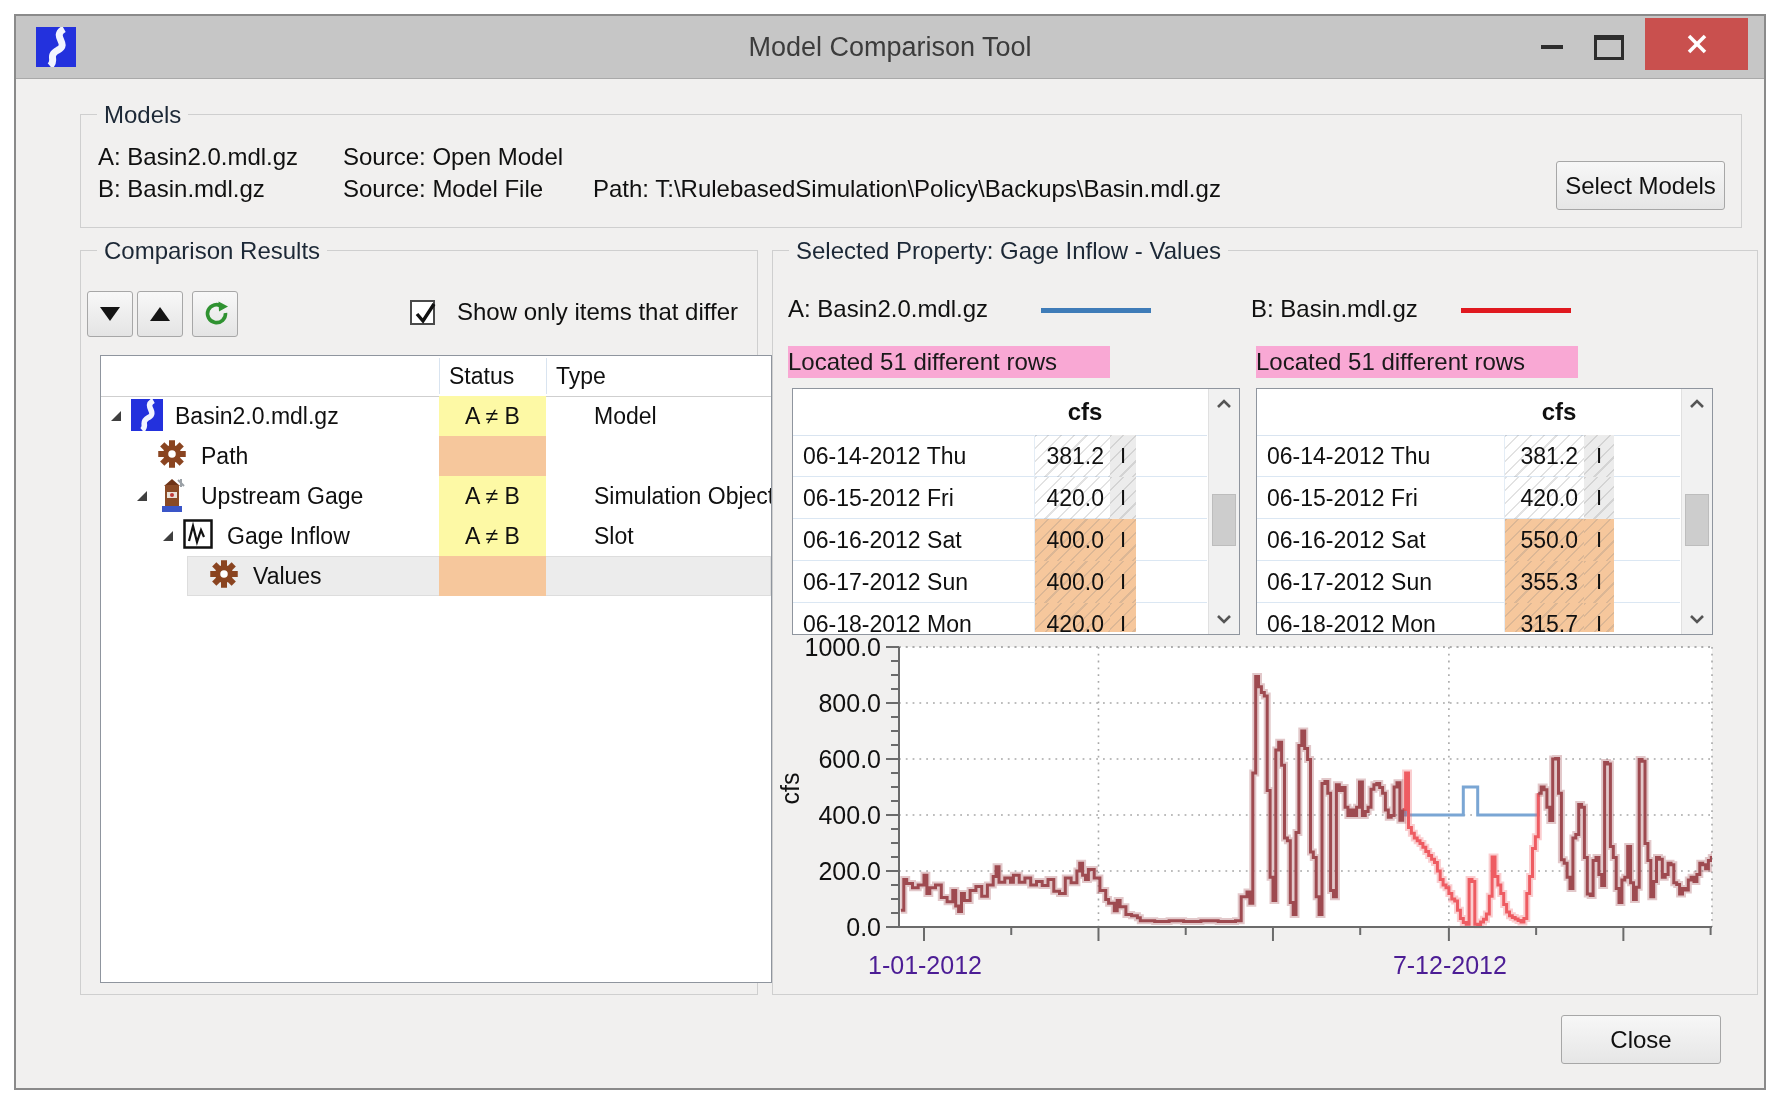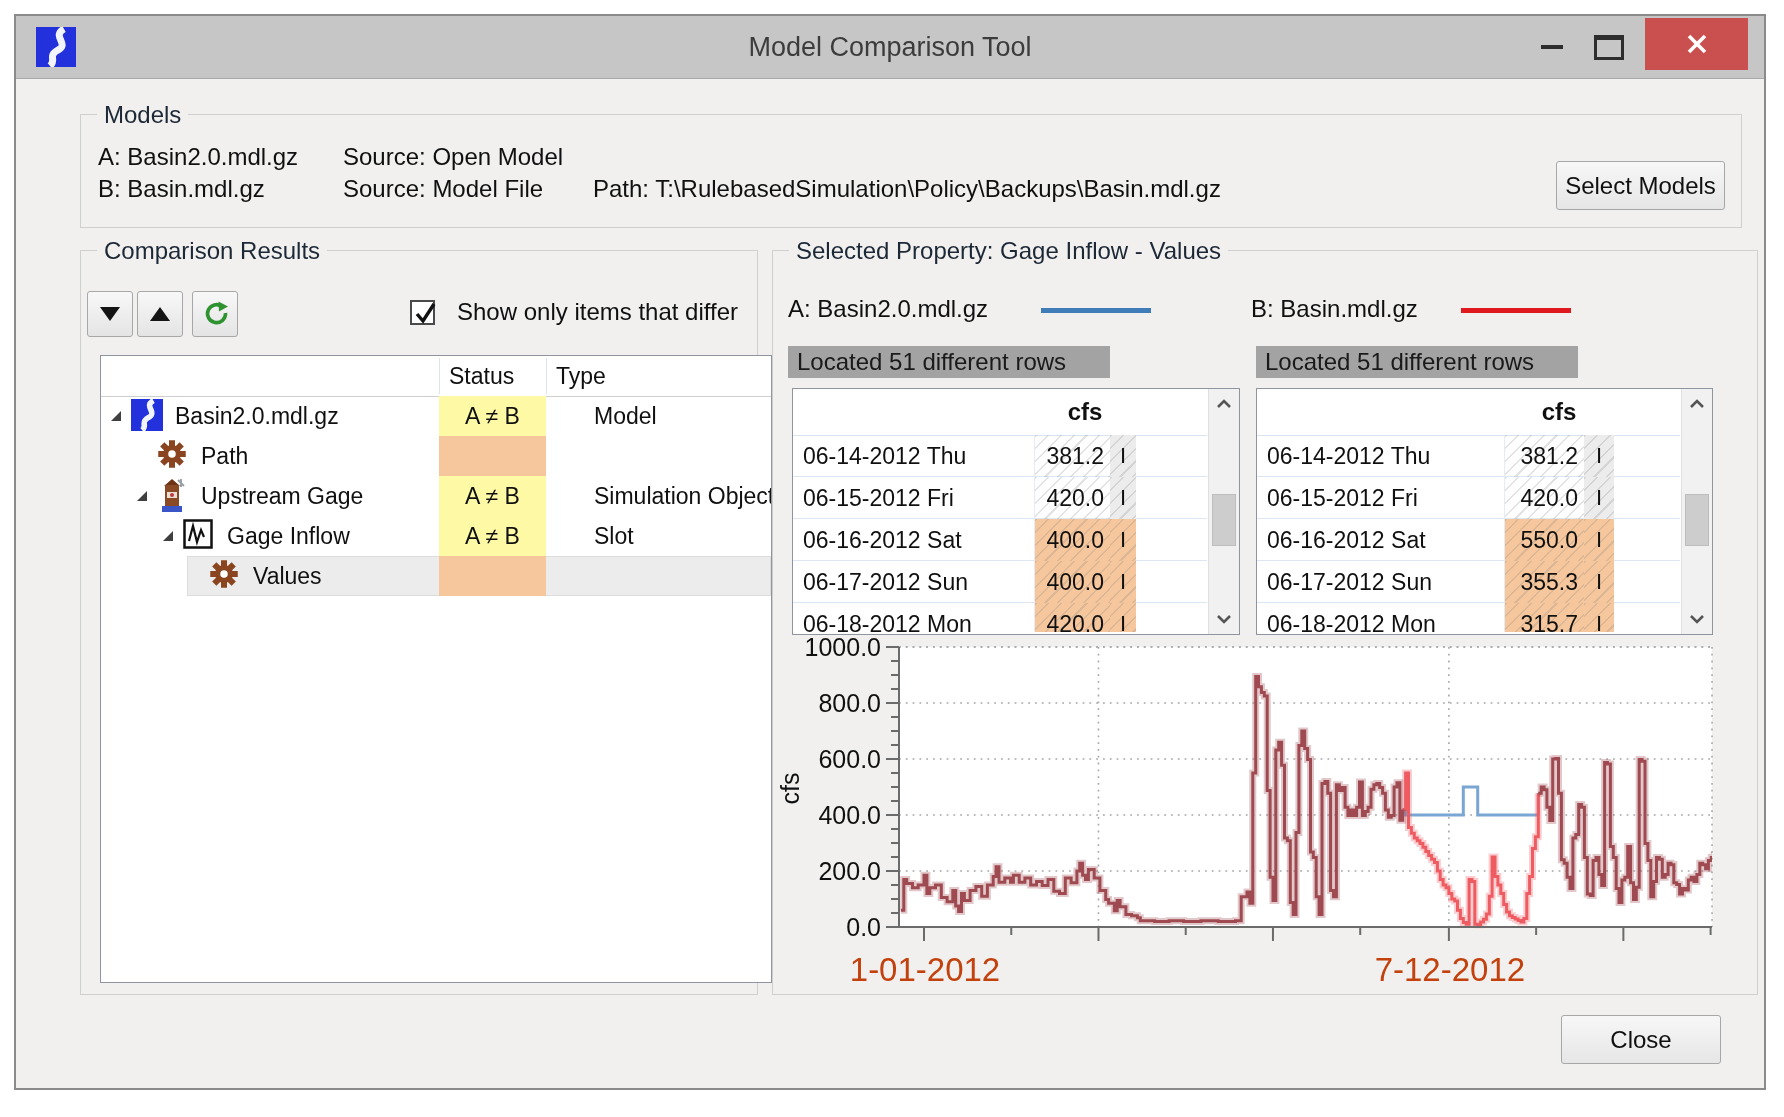--- a/index.html
+++ b/index.html
@@ -45,38 +45,38 @@
   .trow .expander{position:absolute;top:13px;}
   .trow .ticon{position:absolute;top:3px;}
   .trow .tname{position:absolute;top:0;height:40px;line-height:40px;font-size:23px;color:#101010;white-space:nowrap;}
   .trow .statuscell{position:absolute;left:338px;width:107px;top:0;bottom:0;
                     text-align:center;font-size:23px;line-height:40px;color:#101010;}
   .trow .typecell{position:absolute;left:455px;top:0;height:40px;line-height:40px;font-size:23px;color:#101010;white-space:nowrap;margin-left:38px;}
   
   .legendtext{position:absolute;font-size:24px;color:#101010;white-space:nowrap;}
   .swatch{position:absolute;height:5px;}
   
-  .banner{position:absolute;height:32px;line-height:32px;background:#a3a3a3;font-size:24px;color:#1a1a1a;
-          padding-left:9px;box-sizing:border-box;}
+  .banner{position:absolute;height:32px;line-height:32px;background:#f9a8d4;font-size:24px;color:#1a1a1a;
+          box-sizing:border-box;}
   
   .vtable{position:absolute;background:#ffffff;border:1px solid #8f959e;box-sizing:border-box;overflow:hidden;}
   .vhead{position:absolute;left:0;top:0;height:46px;border-bottom:1px solid #d9e4f0;}
   .vhead .unit{position:absolute;top:0;height:46px;line-height:46px;font-size:24px;font-weight:bold;color:#101010;text-align:center;}
   .vrow{position:absolute;left:0;height:42px;border-bottom:1px solid #dbe7f3;box-sizing:border-box;}
   .vdate{position:absolute;left:0;top:0;height:42px;line-height:42px;font-size:23px;color:#101010;padding-left:10px;box-sizing:border-box;white-space:nowrap;}
   .vval{position:absolute;top:0;height:42px;line-height:42px;font-size:23px;color:#101010;text-align:right;box-sizing:border-box;padding-right:6px;border-left:1px solid #e4edf6;}
   .vflag{position:absolute;top:0;height:42px;line-height:42px;font-size:22px;color:#101010;text-align:center;background:#ececec;}
   .hatch{background-image:repeating-linear-gradient(135deg,rgba(125,125,125,0.22) 0px,rgba(125,125,125,0.22) 1.5px,transparent 1.5px,transparent 9px);}
   .diff{background-color:#f6c79c;}
   .vscroll{position:absolute;top:0;bottom:0;width:30px;background:#f1f1f1;border-left:1px solid #e0e0e0;}
   .vthumb{position:absolute;left:3px;width:24px;background:#cdcdcd;border:1px solid #bdbdbd;box-sizing:border-box;}
   .scrollarrow{position:absolute;left:3px;width:24px;height:26px;display:flex;align-items:center;justify-content:center;}
   
   #chart-svg{position:absolute;left:742px;top:620px;}
-  .xlab{position:absolute;font-size:33px;color:#c2410c;white-space:nowrap;transform:translateX(-50%);}
+  .xlab{position:absolute;font-size:25px;color:#4c1d95;white-space:nowrap;transform:translateX(-50%);}
   .ylab-unit{position:absolute;font-size:25px;color:#101010;transform:rotate(-90deg);transform-origin:center;}
   .partialwrap{position:absolute;left:0;right:17px;overflow:hidden;}
 </style>
 </head>
 <body>
 
 <div id="stage">
  <div class="window">
 
   <div class="titlebar">

